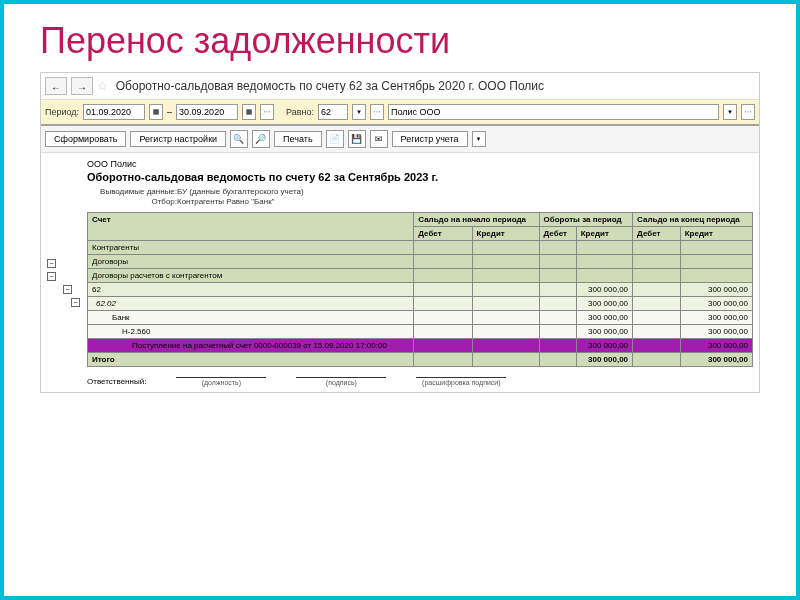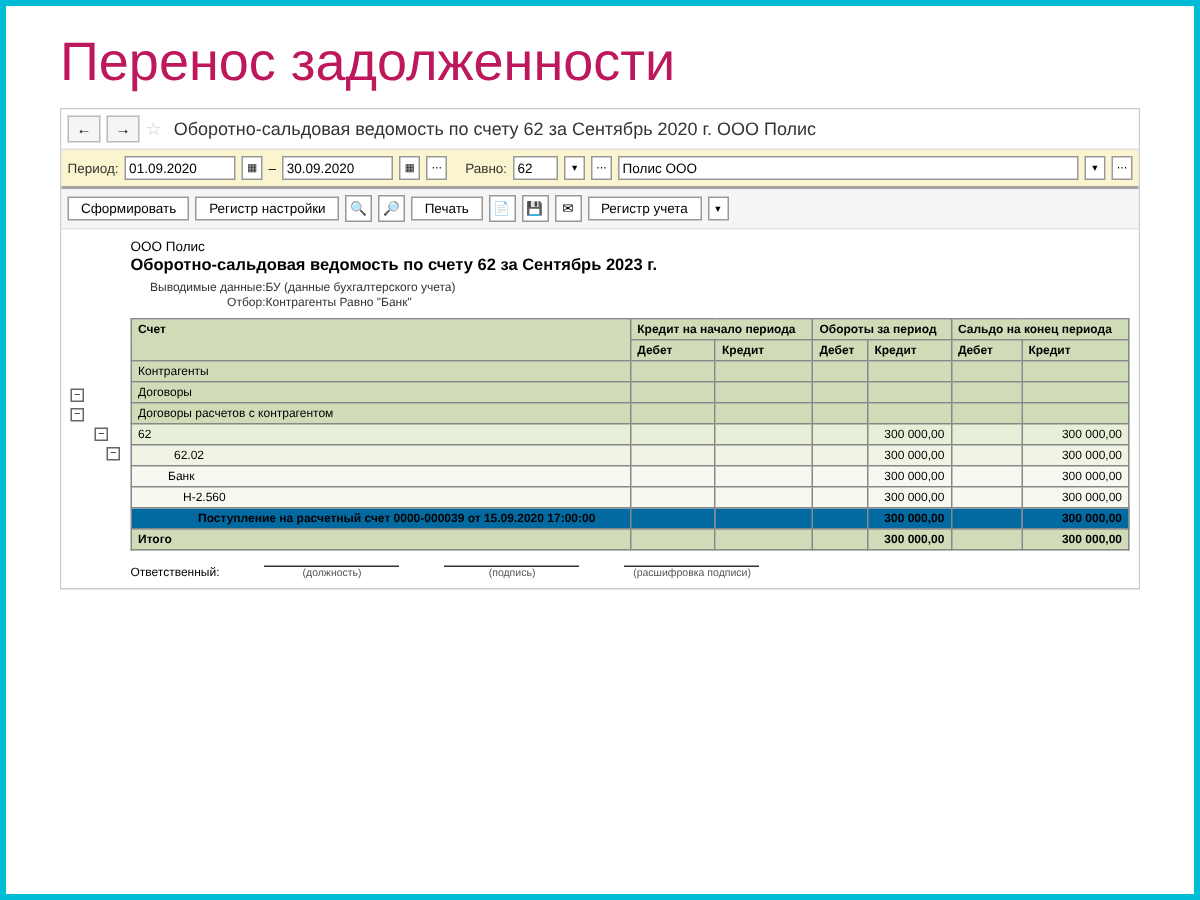--- a/index.html
+++ b/index.html
@@ -6,40 +6,40 @@
 body { font-family: Arial, sans-serif; background: #fff; width: 800px; height: 600px; position: relative; }
 .page-border { position: absolute; inset: 0; border: 4px solid #00bcd4; pointer-events: none; }
 .title { font-size: 36px; color: #be185d; padding: 20px 40px 10px; font-weight: normal; }
 .app { margin: 0 40px; border: 1px solid #ccc; font-size: 9px; }
 .nav-bar { background: #fff; padding: 4px; border-bottom: 1px solid #ddd; display: flex; align-items: center; gap: 4px; }
 .nav-btn { width: 22px; height: 18px; border: 1px solid #bbb; background: #f5f5f5; display: inline-flex; align-items: center; justify-content: center; font-size: 10px; }
 .star { color: #ccc; font-size: 12px; }
 .doc-title { font-size: 12px; color: #333; margin-left: 4px; }
 .params { background: #faf5ce; padding: 4px; display: flex; align-items: center; gap: 4px; border-bottom: 2px solid #a3a3a3; flex-wrap: nowrap; }
 .params label { font-size: 9px; color: #333; }
-.date-input { width: 74px; height: 16px; border: 1px solid #999; background: #fff; font-size: 9px; padding: 1px 2px; }
+.date-input { width: 62px; height: 16px; border: 1px solid #999; background: #fff; font-size: 9px; padding: 1px 2px; }
 .small-btn { width: 14px; height: 16px; border: 1px solid #999; background: #fff; display: inline-flex; align-items: center; justify-content: center; font-size: 7px; }
 .acct-input { width: 30px; height: 16px; border: 1px solid #999; background: #fff; font-size: 9px; padding: 1px 2px; }
 .org-input { flex: 1; height: 16px; border: 1px solid #999; background: #fff; font-size: 9px; padding: 1px 2px; min-width: 80px; }
 .toolbar { background: #f5f5f5; padding: 4px; display: flex; align-items: center; gap: 4px; border-bottom: 1px solid #ddd; }
 .btn { padding: 2px 8px; border: 1px solid #999; background: #fff; font-size: 9px; }
 .icon-btn { width: 18px; height: 18px; border: 1px solid #999; background: #fff; display: inline-flex; align-items: center; justify-content: center; font-size: 9px; }
 .report { background: #fff; padding: 6px; }
 .report-org { font-size: 9px; }
 .report-title { font-size: 11px; font-weight: bold; margin: 2px 0 4px; }
 .report-meta { font-size: 8px; color: #333; margin-bottom: 1px; }
 .report-meta span:first-child { display: inline-block; width: 90px; text-align: right; }
 table { border-collapse: collapse; width: 100%; margin-top: 6px; font-size: 8px; }
 th, td { border: 1px solid #888; padding: 2px 4px; text-align: left; vertical-align: top; }
 .hdr { background: #d0dbb8; font-weight: normal; }
 th.num, td.num { text-align: right; }
 .row-main { background: #e8efd8; }
 .row-sub1 { background: #f0f4e4; }
 .row-sub2 { background: #f7f9f0; }
-.row-doc { background: #0369a1; font-weight: bold; }
+.row-doc { background: #a21caf; }
 .row-total { background: #d0dbb8; font-weight: bold; }
 .tree-col { display: flex; }
 .tree-area { width: 40px; position: relative; }
 .tree-btn { position: absolute; width: 9px; height: 9px; border: 1px solid #666; background: #fff; font-size: 7px; line-height: 7px; text-align: center; }
 .signer { margin-top: 10px; font-size: 8px; display: flex; gap: 30px; }
 .sign-line { border-top: 1px solid #333; width: 90px; text-align: center; font-size: 7px; color: #555; padding-top: 1px; }
 </style>
 </head>
 <body>
 
@@ -98,21 +98,21 @@
         <div class="report-title">Оборотно-сальдовая ведомость по счету 62 за Сентябрь 2023 г.</div>
         <div class="report-meta"><span>Выводимые данные:</span><span>БУ (данные бухгалтерского учета)</span></div>
         <div class="report-meta"><span>Отбор:</span><span>Контрагенты Равно "Банк"</span></div>
 
         <table>
           <tbody>
               <tr class="hdr">
             <th rowspan="2">
               <div>Счет</div>
             </th>
-            <th colspan="2">Кредит на начало периода</th>
+            <th colspan="2">Сальдо на начало периода</th>
             <th colspan="2">Обороты за период</th>
             <th colspan="2">Сальдо на конец периода</th>
           </tr>
           <tr class="hdr">
             <th>Дебет</th>
             <th>Кредит</th>
             <th>Дебет</th>
             <th>Кредит</th>
             <th>Дебет</th>
             <th>Кредит</th>
@@ -149,21 +149,21 @@
               <tr class="row-main">
                 <td style="padding-left: 4px;">62</td>
                 <td class="num"></td>
                 <td class="num"></td>
                 <td class="num"></td>
                 <td class="num">300 000,00</td>
                 <td class="num"></td>
                 <td class="num">300 000,00</td>
               </tr>
               <tr class="row-sub1">
-                <td style="padding-left: 28px;">62.02</td>
+                <td style="padding-left: 8px; font-style: italic;">62.02</td>
                 <td class="num"></td>
                 <td class="num"></td>
                 <td class="num"></td>
                 <td class="num">300 000,00</td>
                 <td class="num"></td>
                 <td class="num">300 000,00</td>
               </tr>
               <tr class="row-sub2">
                 <td style="padding-left: 24px;">Банк</td>
                 <td class="num"></td>

